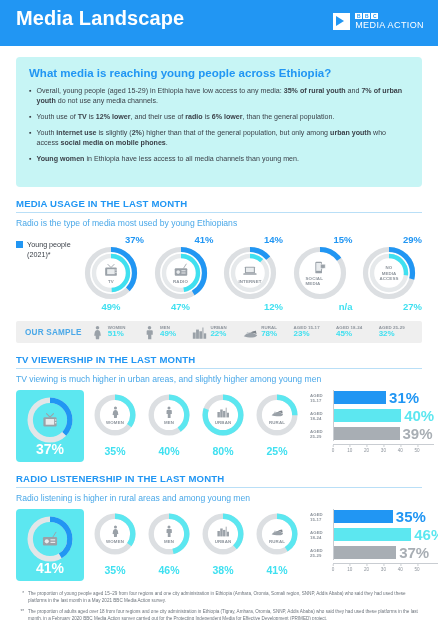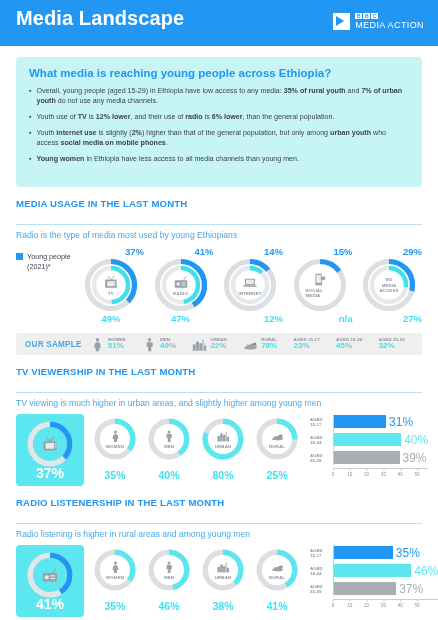--- a/index.html
+++ b/index.html
@@ -41,21 +41,21 @@
   .intro-title { color: #2196f3; font-size: 11.5px; font-weight: bold; margin-bottom: 7px; }
   .bullet { display: flex; gap: 5px; margin-bottom: 5.5px; font-size: 7.1px; line-height: 1.45; color: #3b4149; }
   .bullet:last-child { margin-bottom: 12px; }
   .bullet-dot { color: #3b4149; font-size: 7px; line-height: 1.45; }
   .bullet b { font-weight: bold; }
 
   
   .section { margin: 11px 16px 0 16px; }
   .sec-head {
     color: #2196f3; font-size: 9.6px; font-weight: bold; letter-spacing: .15px;
-    padding-bottom: 15px; border-bottom: 1px solid #b9dff7;
+    padding-bottom: 3px; border-bottom: 1px solid #b9dff7;
   }
   .sec-sub { color: #4aa8e8; font-size: 8.6px; margin-top: 5px; }
 
   
   .usage-row { display: flex; align-items: flex-start; margin-top: 6px; }
   .legend { width: 62px; padding-top: 6px; }
   .legend-item { display: flex; gap: 4px; margin-bottom: 12px; }
   .legend-swatch { width: 7px; height: 7px; flex: 0 0 7px; margin-top: 1px; }
   .legend-label { font-size: 7.2px; line-height: 1.3; color: #3b4149; }
   .usage-donuts { flex: 1; display: flex; justify-content: space-between; }
@@ -115,21 +115,21 @@
 
   
   .barchart { flex: 1; position: relative; height: 72px; padding-left: 1px; }
   .bar-rows { margin-left: 24px; border-left: 1px solid #c9cdd2; }
   .bar-row { display: flex; align-items: center; height: 15px; margin-bottom: 3px; position: relative; }
   .bar-key {
     position: absolute; left: -24px; width: 22px; font-size: 4.3px; font-weight: bold;
     color: #8d949c; line-height: 1.2; letter-spacing: .1px;
   }
   .bar { height: 13px; }
-  .bar-val { font-size: 12px; font-weight: normal; margin-left: 3px; }
+  .bar-val { font-size: 15px; font-weight: bold; margin-left: 3px; }
   .axis { margin-left: 24px; border-top: 1px solid #c9cdd2; position: relative; height: 12px; }
   .tick {
     position: absolute; top: 0; font-size: 4.6px; color: #8d949c;
     transform: translateX(-50%); padding-top: 3px;
   }
   .tick::before {
     content: ""; position: absolute; top: 0; left: 50%; width: 1px; height: 2px;
     background: #c9cdd2;
   }
 

